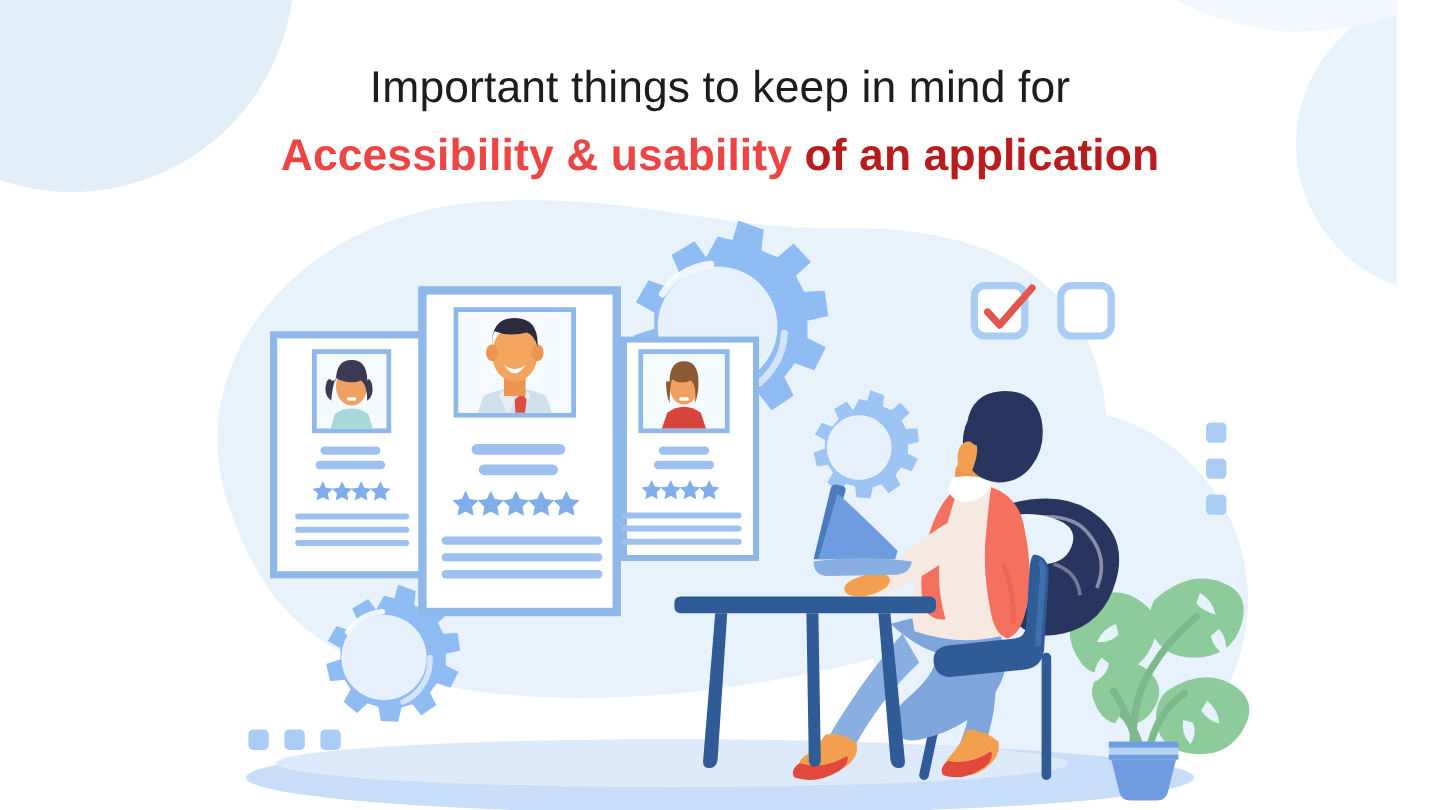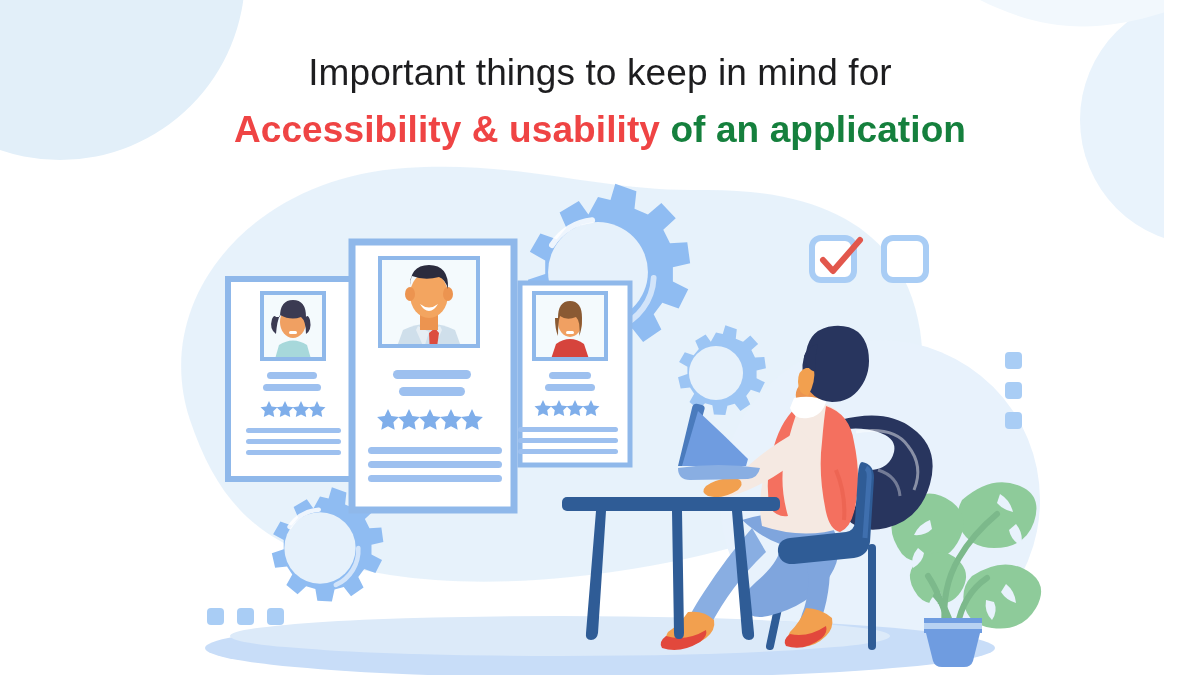--- a/index.html
+++ b/index.html
@@ -6,21 +6,21 @@
   body{width:1200px;height:675px;overflow:hidden;
        font-family:"Liberation Sans","DejaVu Sans",sans-serif;}
   #stage{position:relative;width:1164px;height:675px;background:#ffffff;overflow:hidden;}
   #art{position:absolute;inset:0;}
   .headline{position:absolute;left:0;top:48px;width:1200px;text-align:center;
             pointer-events:none;}
   .hl-line{display:block;color:#1d1d1f;letter-spacing:.1px;}
   .hl1{font-size:37px;font-weight:400;line-height:50px;}
   .hl2{font-size:37px;font-weight:700;line-height:52px;margin-top:6px;}
   .accent{color:#ef4444;}
-  .hl2 .rest{color:#15803d;font-weight:700;}
+  .hl2 .rest{color:#b91c1c;font-weight:700;}
 </style>
 </head>
 <body>
 
 <div id="stage">
 
   <svg id="art" viewBox="0 0 1200 675" width="1200" height="675" xmlns="http://www.w3.org/2000/svg">
     <defs>
       <clipPath id="clipStage">
           <rect x="0" y="0" width="1200" height="675"></rect>

